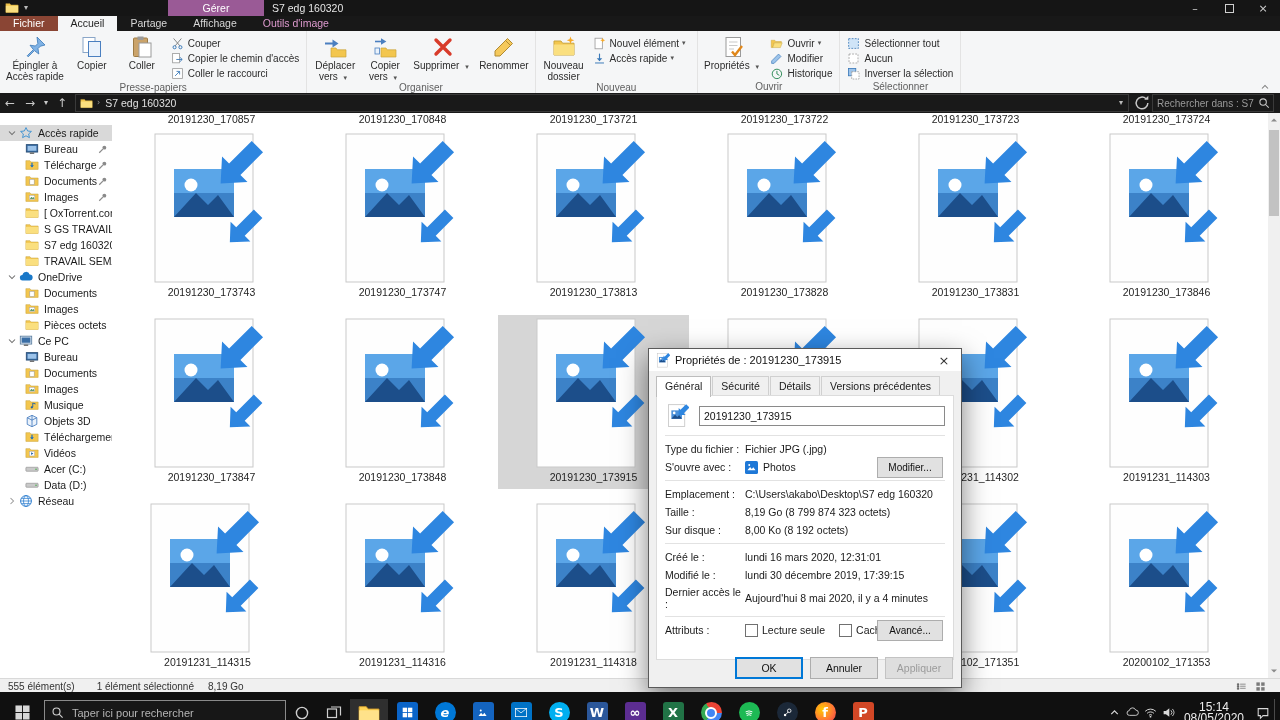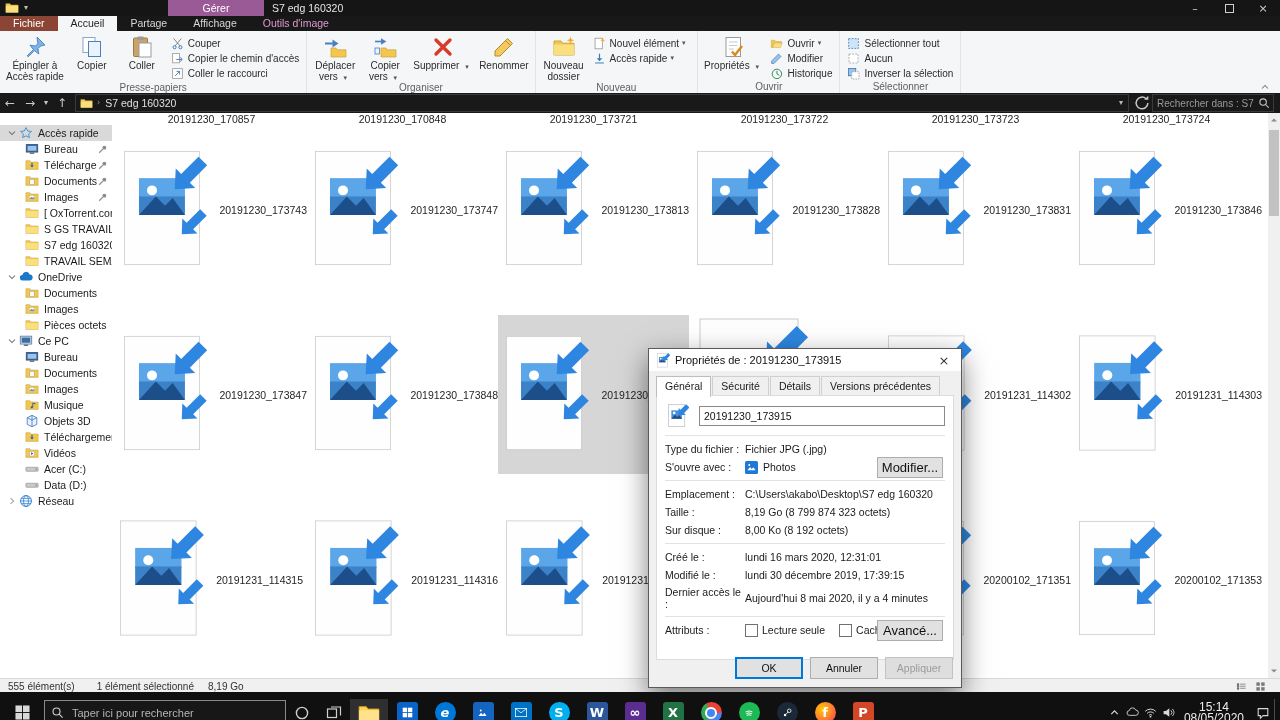--- a/index.html
+++ b/index.html
@@ -65,21 +65,21 @@
   .side-row.gap{}
   .side-row.selected{background:#d9d9d9;}
   .side-row.lvl1{padding-left:24px;}
   .chev{width:12px;height:12px;flex:none;}
   .sicon{width:14px;height:14px;flex:none;margin:0 5px 0 1px;}
   .slabel{flex:1;overflow:hidden;text-overflow:clip;font-size:10.5px;color:#1a1a1a;}
   .pin{width:12px;height:12px;flex:none;margin-right:3px;}
 
   
   #grid{position:absolute;left:112px;top:113px;width:1156px;height:565px;overflow:hidden;background:#fff;}
-  .cell{position:absolute;width:191px;display:flex;flex-direction:row;align-items:center;padding:3px 0 6px;}
+  .cell{position:absolute;width:191px;display:flex;flex-direction:column;align-items:center;padding:3px 0 6px;}
   .cell.selected{background:#d6d6d6;}
   .thumb{width:135px;height:150px;}
   .fname{margin-top:3px;font-size:10.5px;color:#1f1f1f;line-height:12px;text-align:center;}
   .fname-only{position:absolute;width:191px;text-align:center;font-size:10.5px;color:#1f1f1f;line-height:12px;}
 
   
   #vscroll{position:absolute;left:1268px;top:113px;width:12px;height:565px;background:#f0f0f0;}
   .sarrow{position:absolute;left:0;width:12px;height:14px;display:flex;align-items:center;justify-content:center;}
   #vthumb{position:absolute;left:1px;top:17px;width:10px;height:86px;background:#c2c2c2;}
 
@@ -107,21 +107,21 @@
   .dlg-file{display:flex;align-items:center;gap:10px;margin:1px 0 7px;}
   .dlg-file .ficon{width:24px;height:24px;flex:none;}
   .dlg-file input{flex:1;height:18px;border:1px solid #8a8a8a;font-size:10.5px;padding:0 4px;
     font-family:"Liberation Sans",sans-serif;color:#111;outline:none;background:#fff;}
   .dsep{border-top:1px solid #e2e2e2;margin:6px 0;}
   .dlg-row{display:flex;align-items:center;position:relative;margin:4px 0;font-size:10.5px;min-height:14px;}
   .dlg-lab{width:80px;flex:none;color:#1a1a1a;}
   .dlg-val{flex:1;color:#1a1a1a;white-space:nowrap;overflow:hidden;}
   .papp{width:13px;height:13px;margin-right:5px;flex:none;}
   .dbtn-sm{position:absolute;right:2px;top:-3px;width:64px;height:19px;background:#e1e1e1;border:1px solid #adadad;
-    font-size:13px;display:flex;align-items:center;justify-content:center;color:#111;}
+    font-size:10px;display:flex;align-items:center;justify-content:center;color:#111;}
   .attr-item{display:flex;align-items:center;gap:4px;margin-right:14px;}
   .cb{width:11px;height:11px;border:1px solid #707070;background:#fff;flex:none;}
   #dlg-buttons{position:absolute;right:8px;bottom:8px;display:flex;gap:7px;}
   .dbtn{width:66px;height:20px;background:#e1e1e1;border:1px solid #adadad;font-size:10.5px;
     display:flex;align-items:center;justify-content:center;color:#111;}
   .dbtn.default{border-color:#0078d7;box-shadow:0 0 0 1px #0078d7 inset;}
   .dbtn.disabled{background:#dedede;border-color:#c3c3c3;color:#9b9b9b;}
 
   
   #taskbar{position:absolute;left:0;top:692px;width:1280px;height:41px;background:#101010;display:flex;align-items:center;z-index:60;}

